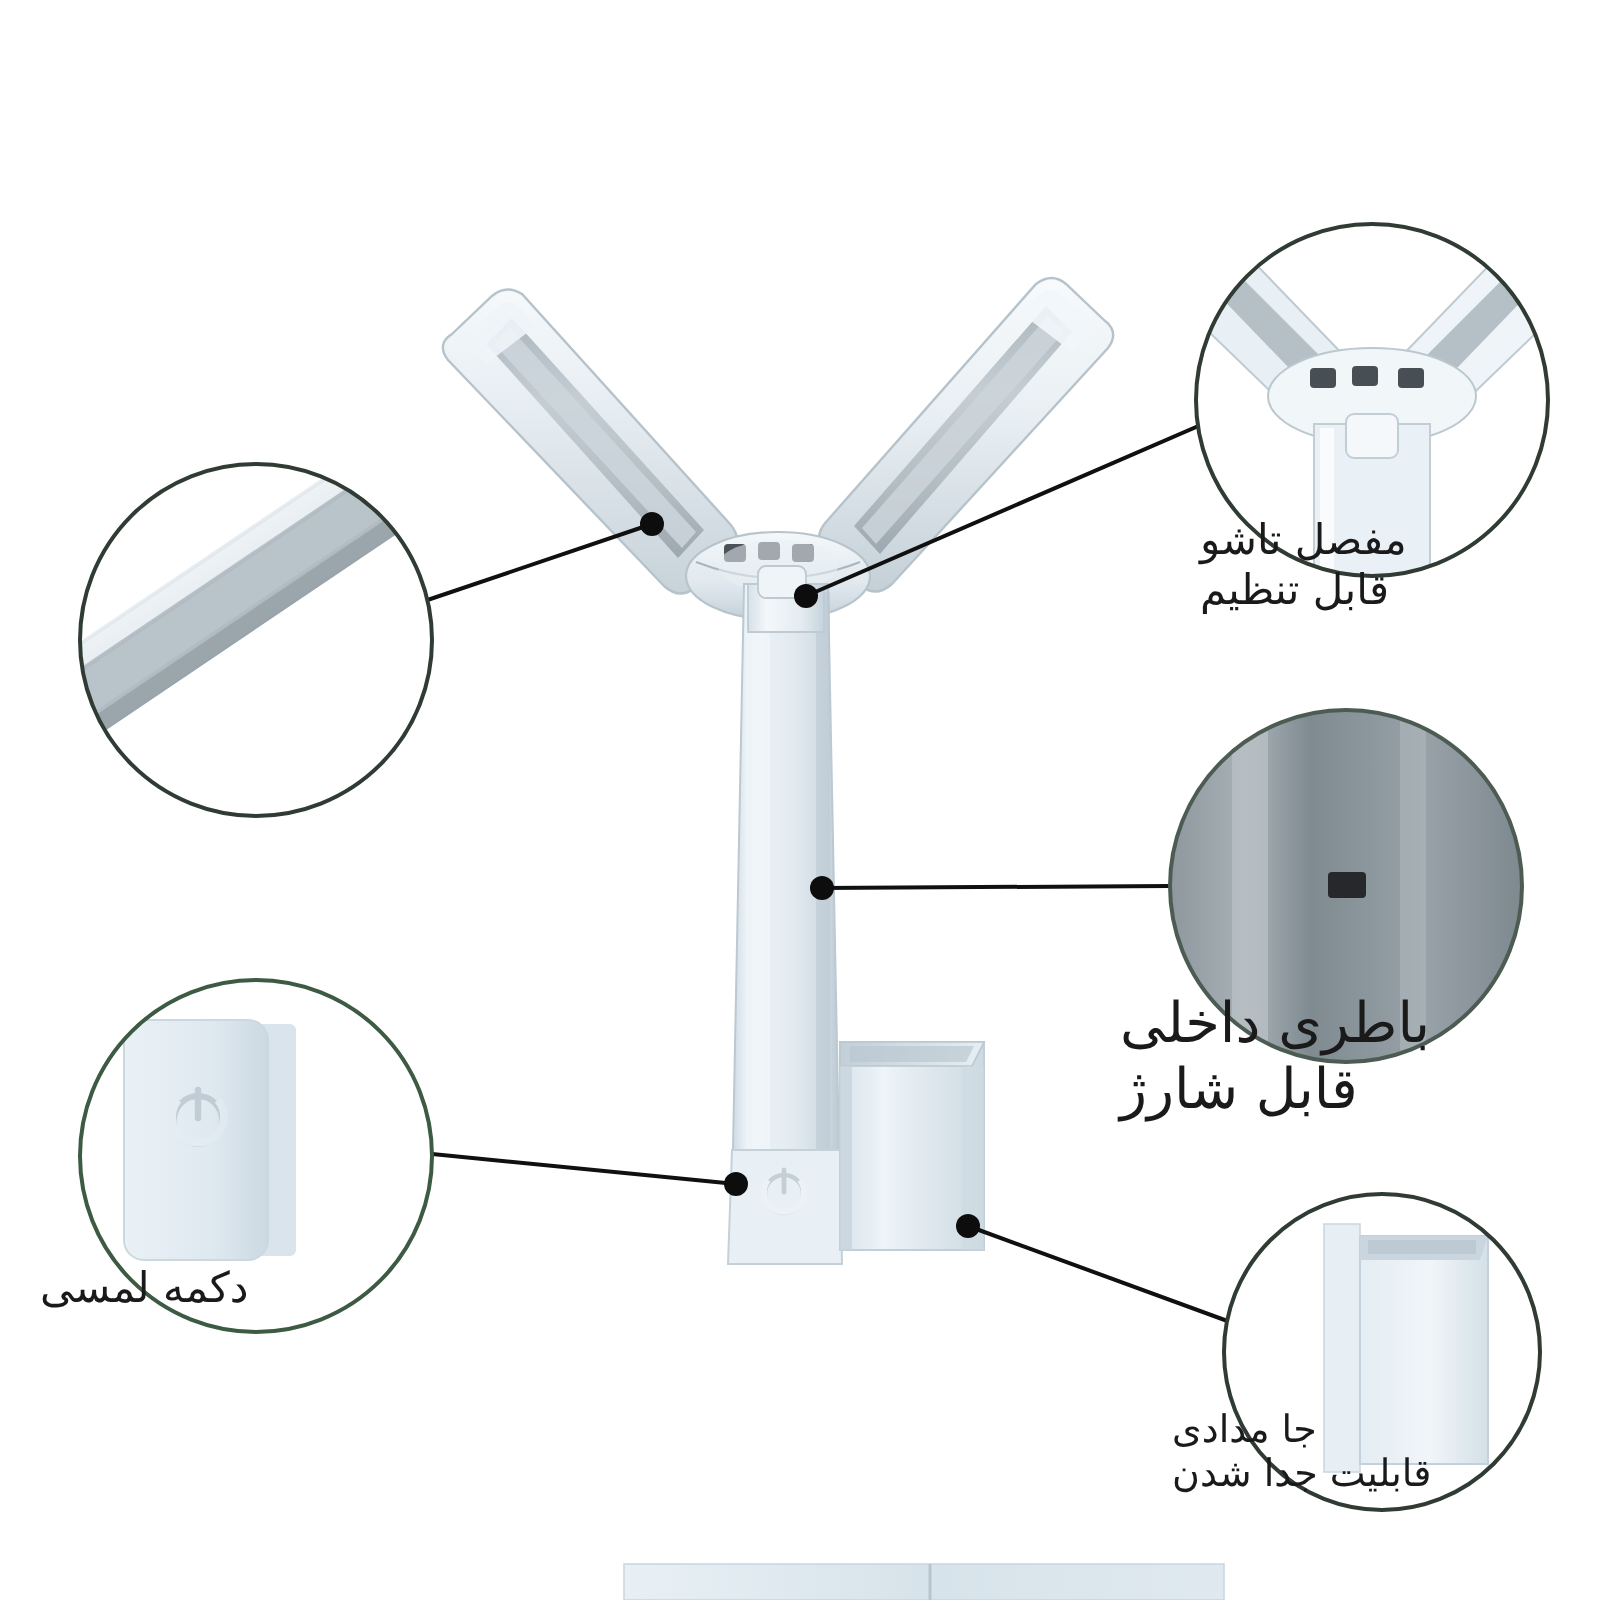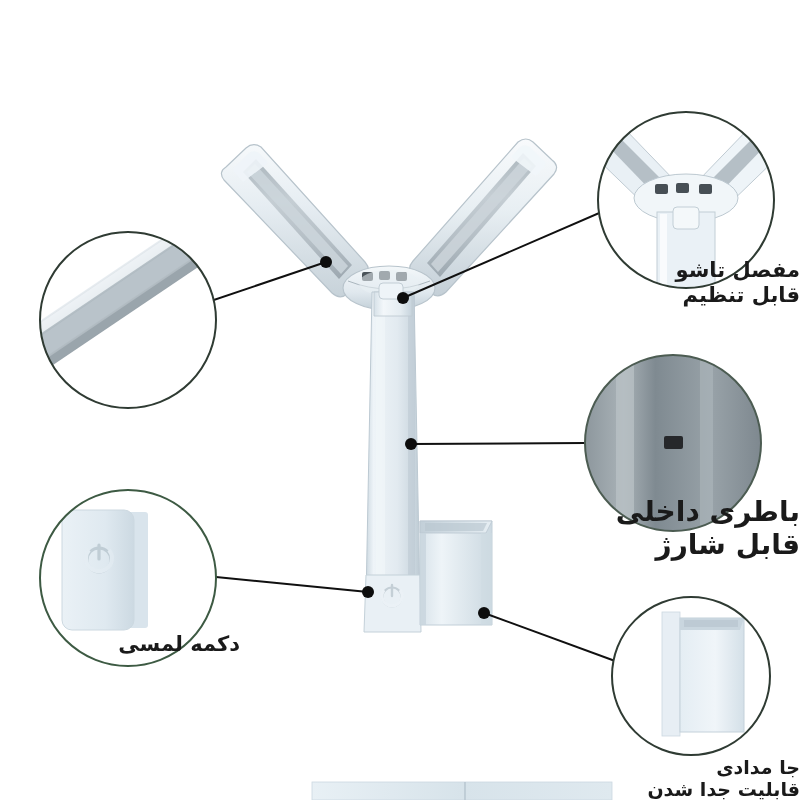--- a/index.html
+++ b/index.html
@@ -17,33 +17,33 @@
     width: 800px; height: 800px;
     background: #ffffff;
   }
   .layer {
     position: absolute; left: 0; top: 0;
     width: 800px; height: 800px;
   }
   .callout-label {
     position: absolute;
     color: #1a1a1a;
-    font-weight: bold;
-    text-align: right;
+    font-weight: normal;
+    text-align: left;
     direction: rtl;
     unicode-bidi: bidi-override;
     line-height: 1.18;
     white-space: pre-line;
     letter-spacing: 0px;
   }
   .lbl-lights  { left: 0px;   top: 396px; width: 268px; font-size: 21px; }
   .lbl-hinge   { left: 600px; top: 258px; width: 200px; font-size: 21px; }
   .lbl-battery { left: 560px; top: 495px; width: 240px; font-size: 28px; }
   .lbl-touch   { left: 20px;  top: 632px; width: 220px; font-size: 21px; }
-  .lbl-pen     { left: 586px; top: 756px; width: 214px; font-size: 19px; }
+  .lbl-pen     { left: 586px; top: 704px; width: 214px; font-size: 19px; }
 </style>
 </head>
 <body>
 
 <div id="stage">
 
   <svg class="layer" viewBox="0 0 800 800" width="800" height="800" xmlns="http://www.w3.org/2000/svg">
     <defs>
       <linearGradient id="gPostV" x1="0" y1="0" x2="1" y2="0">
         <stop offset="0%" stop-color="#cdd9e1"></stop>

